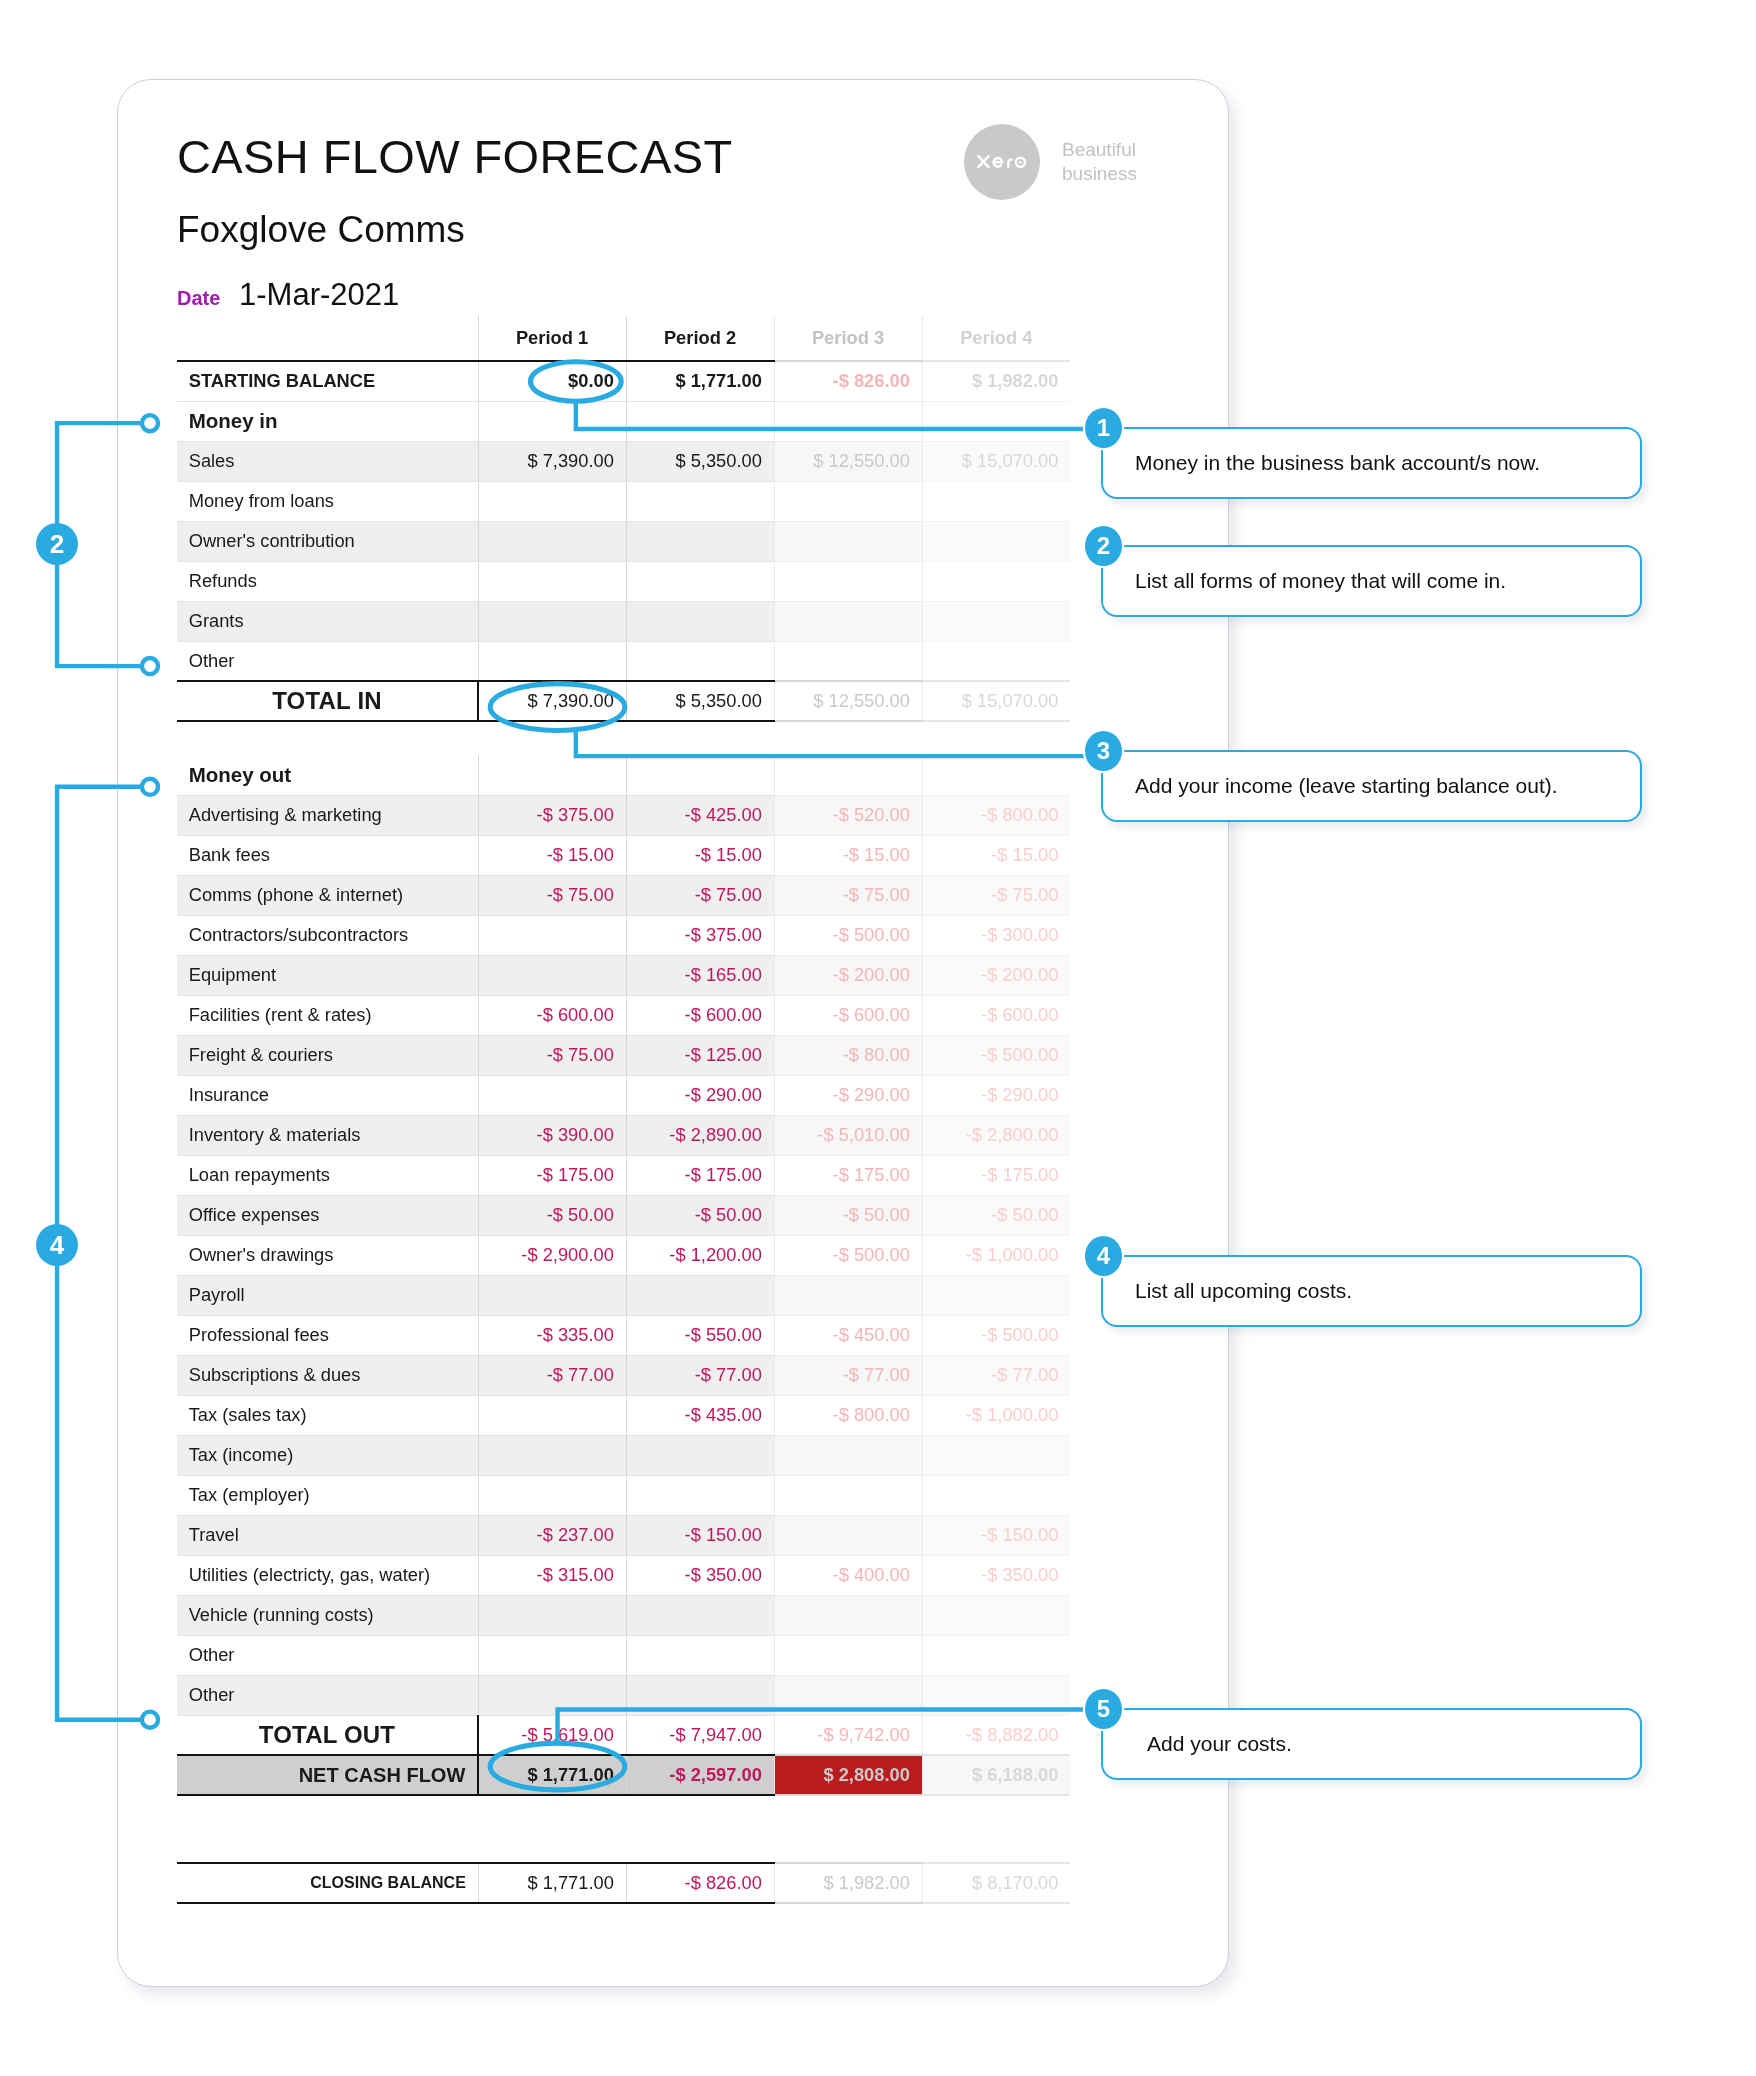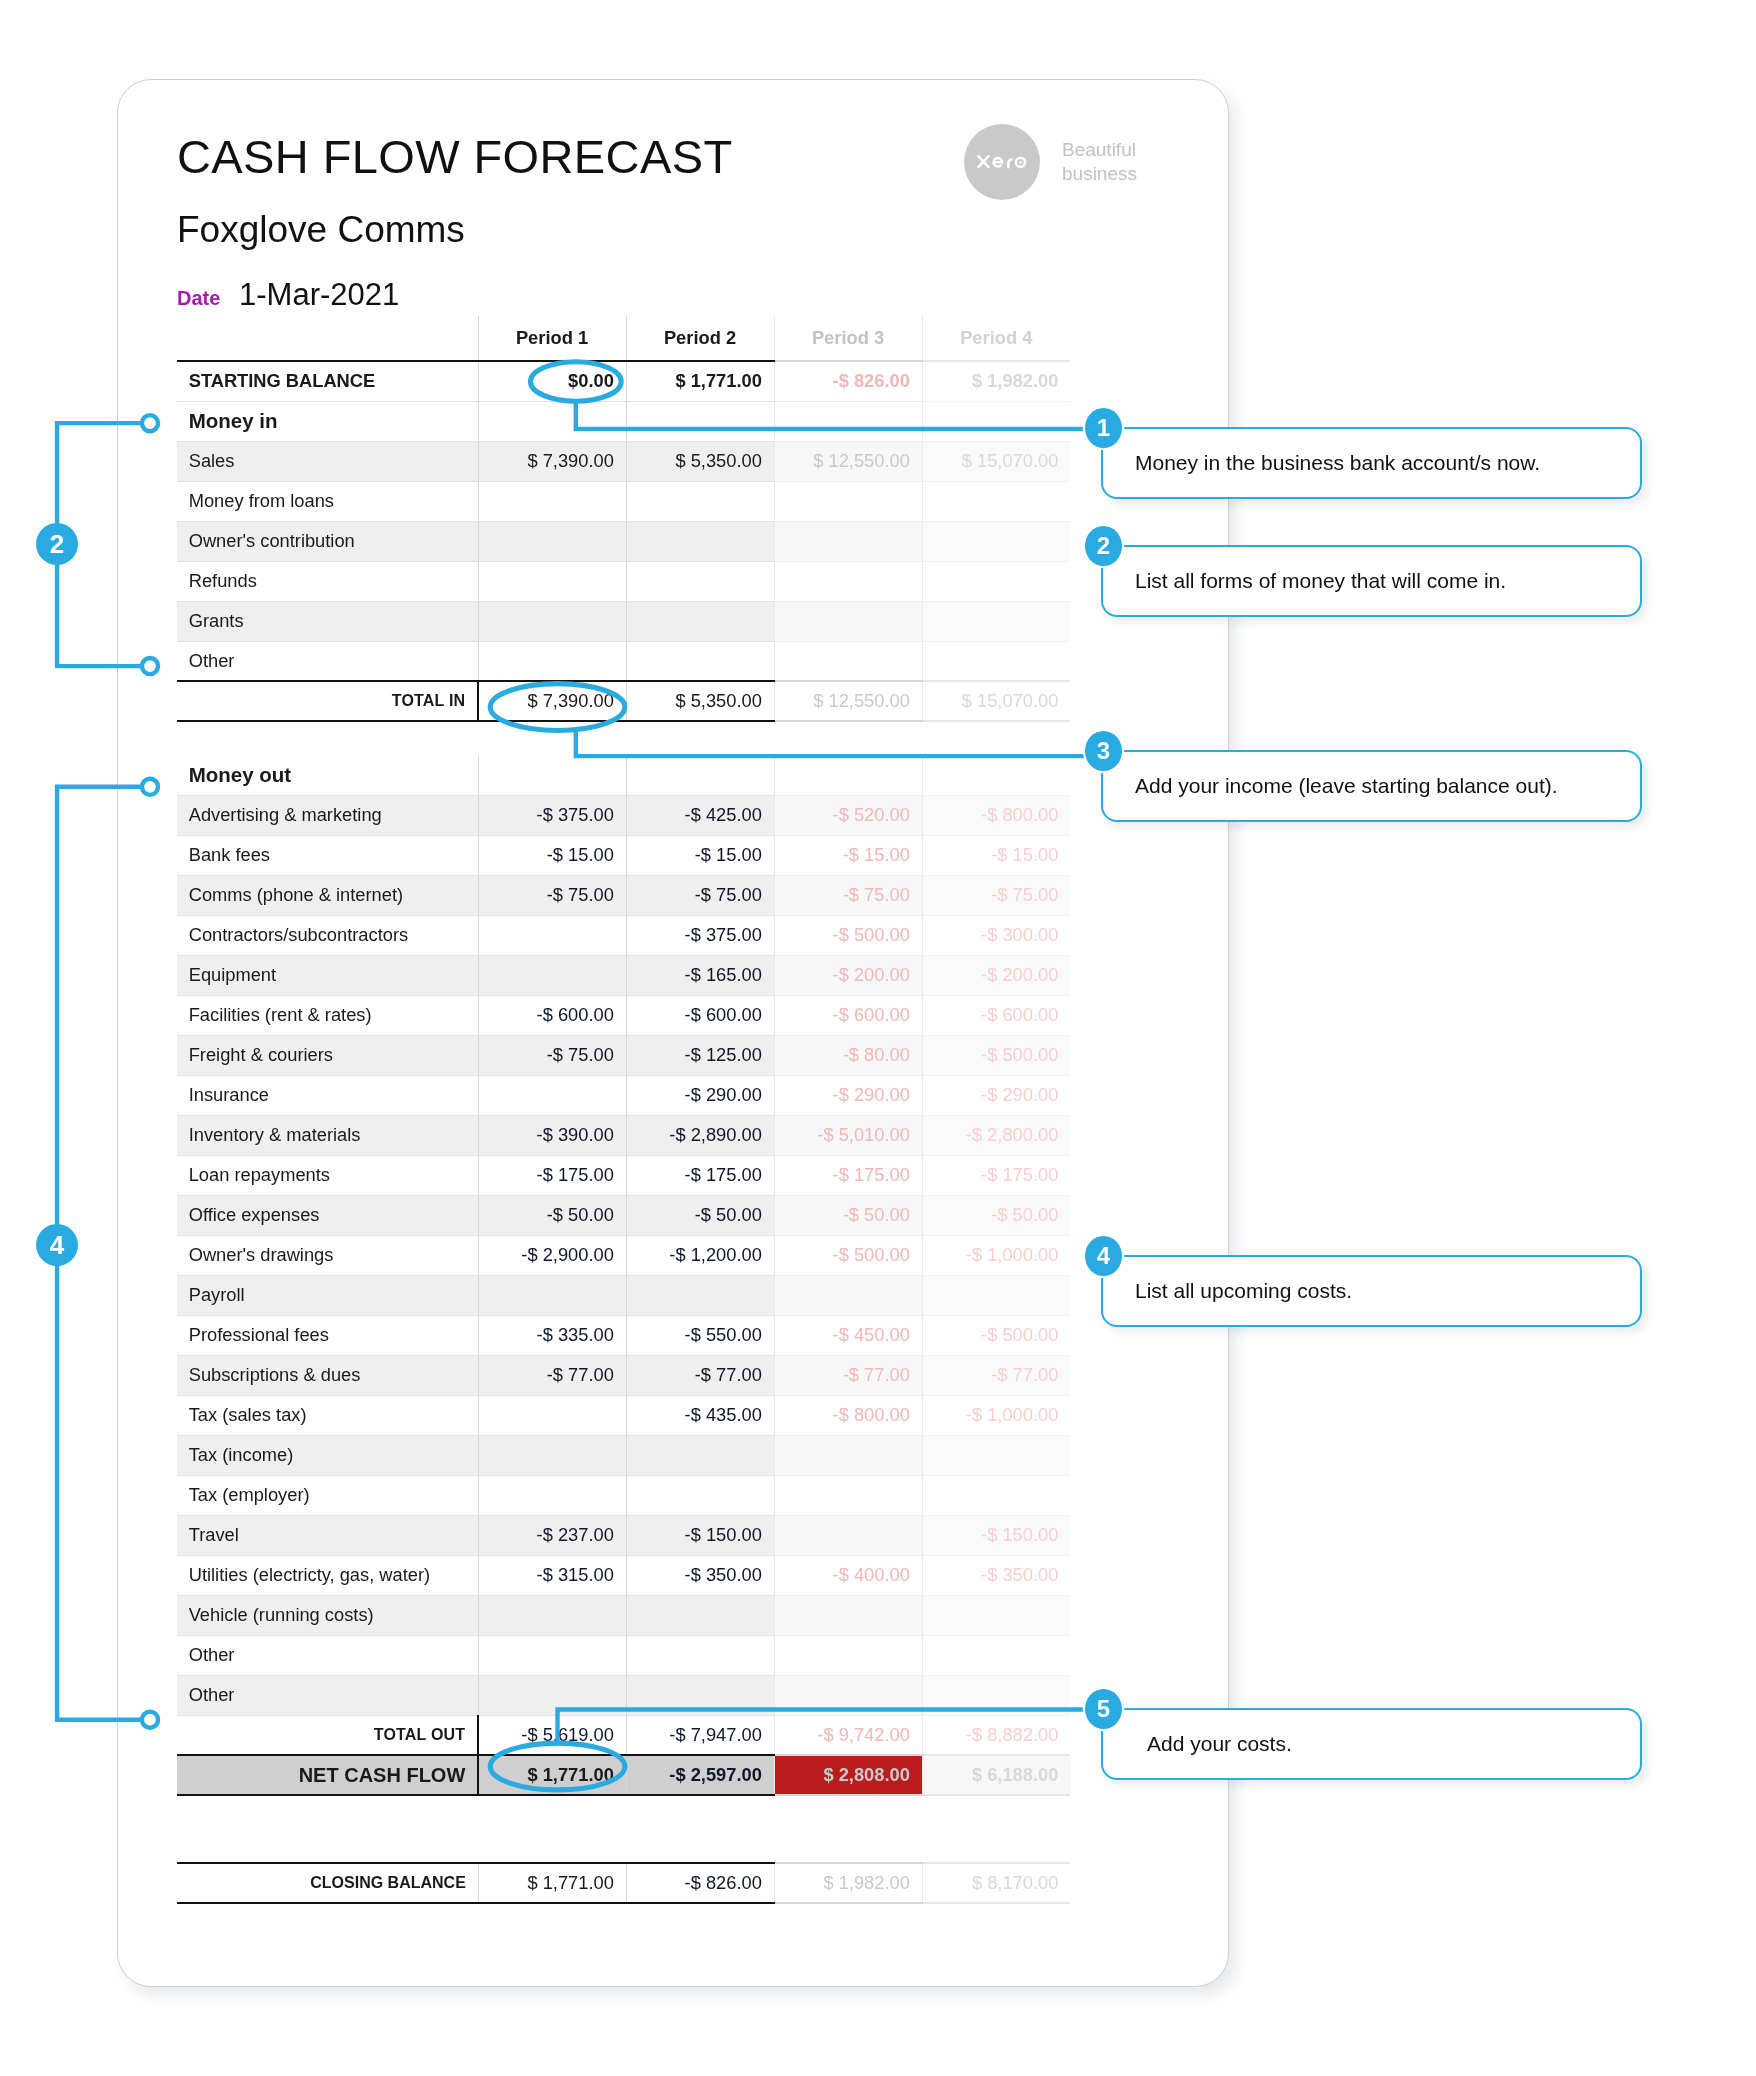--- a/index.html
+++ b/index.html
@@ -86,34 +86,34 @@
   .ruleTop td.f3{ border-top:2.9px solid #d8d8d8; }
   .ruleTop td.f4{ border-top:2.9px solid #e6e6e6; }
   .ruleBot td{ border-bottom:2.9px solid #121212; }
   .ruleBot td.f3{ border-bottom:2.9px solid #d8d8d8; }
   .ruleBot td.f4{ border-bottom:2.9px solid #e6e6e6; }
 
   
   tr.sect td{ font-size:20.5px; font-weight:700; }
 
   
-  tr.total td.lbl{ text-align:right; font-size:16px; font-weight:700; letter-spacing:0.2px;}
+  tr.total td.lbl{ text-align:center; font-size:24px; font-weight:700; letter-spacing:0.2px;}
   tr.total td.vsep{ border-left:2.9px solid #121212; }
 
   tr.net td{ background:#cfcfcf; font-weight:700; }
   tr.net td.n3{ background:#b91c1c; }
   tr.net td.n4{ background:#f7f7f7; }
   tr.net td.lbl{ text-align:right; font-size:20px; }
   tr.net td.vsep{ border-left:2.9px solid #121212; }
 
   tr.closing td.lbl{ text-align:right; font-size:16px; font-weight:700; }
   tr.spacer td{ height:34px; border:none !important; background:#fff !important; }
 
   
-  .neg{ color:#0f172a;text-align:right; }
+  .neg{ color:#be185d;text-align:right; }
   .p3{ color:#c9c9c9; }
   .p4{ color:#d8d8d8; }
   .p3neg{ color:#f3b6b6; }
   .p4neg{ color:#f8cece; }
 
   
   .callout{
     position:absolute; width:541px; height:72px;
     background:#ffffff; border:2.2px solid #29ABE2; border-radius:16px;
     box-shadow:5.1px 5.9px 7.3px rgba(160,170,180,.20);

